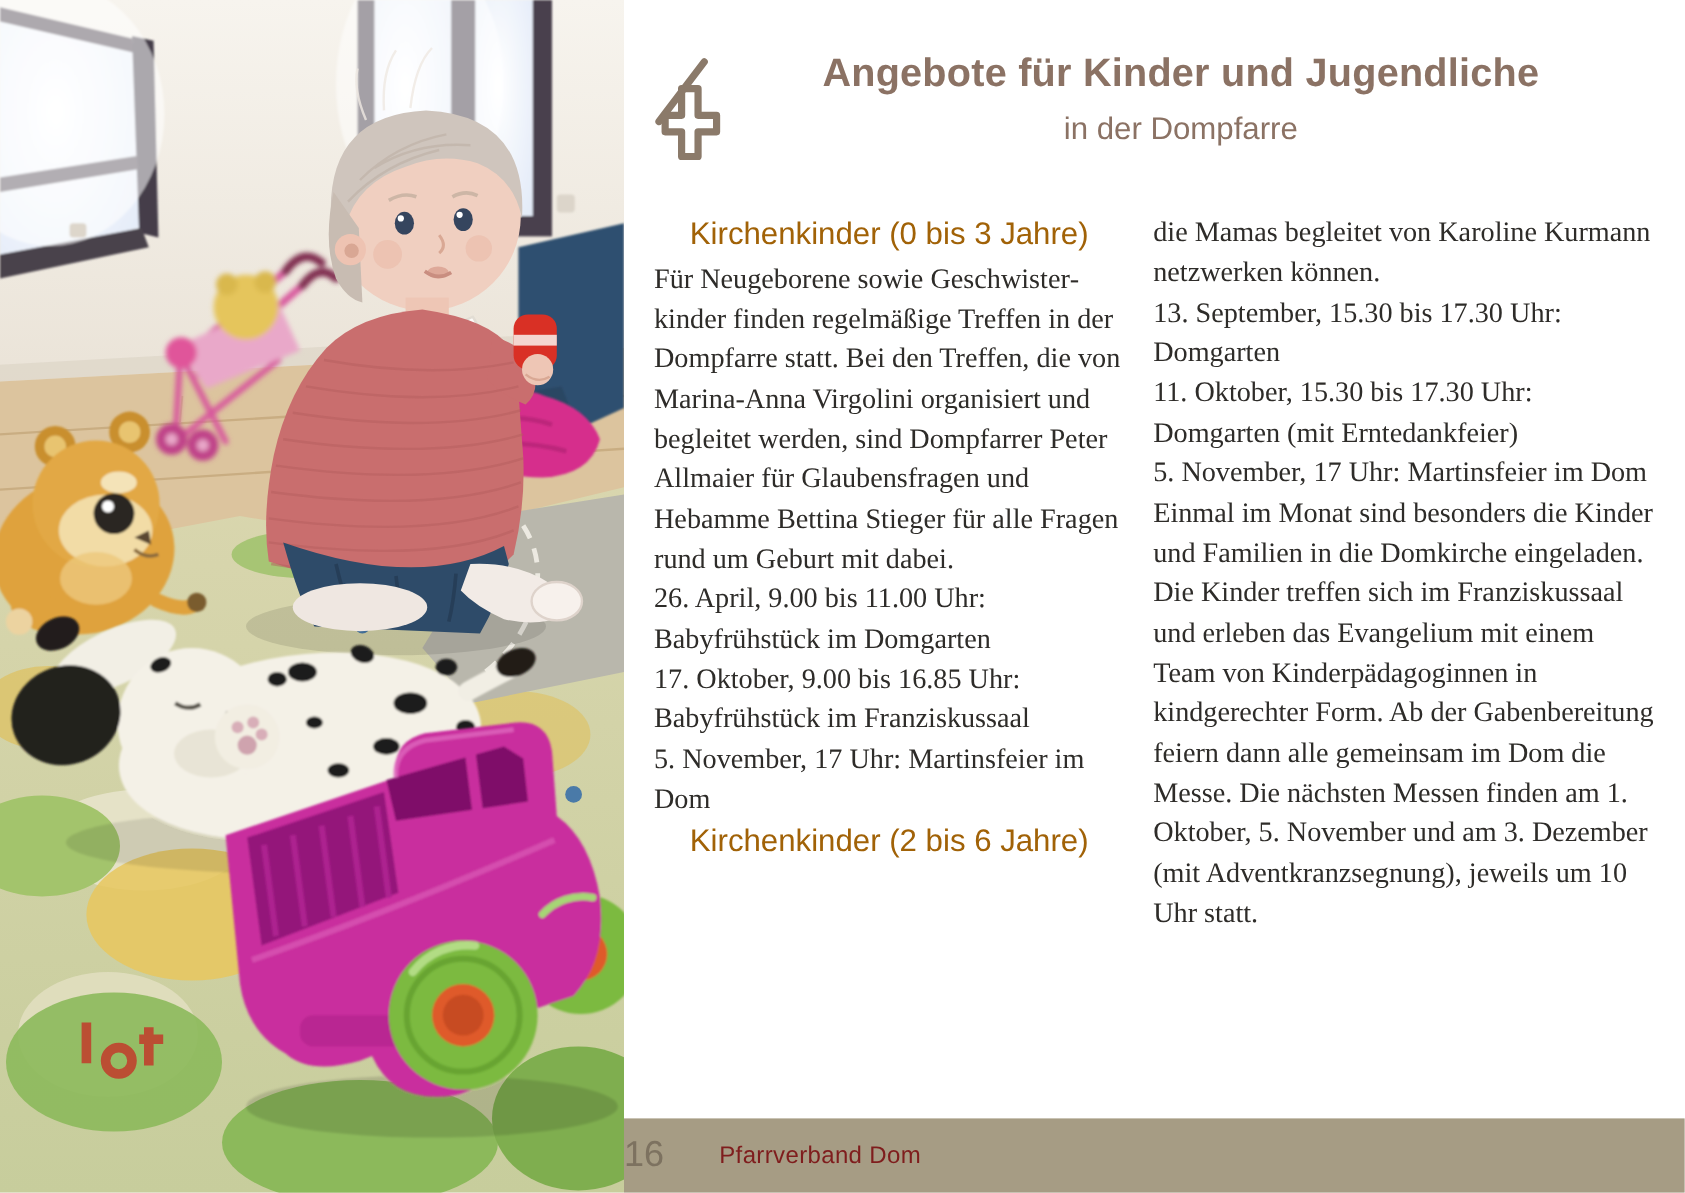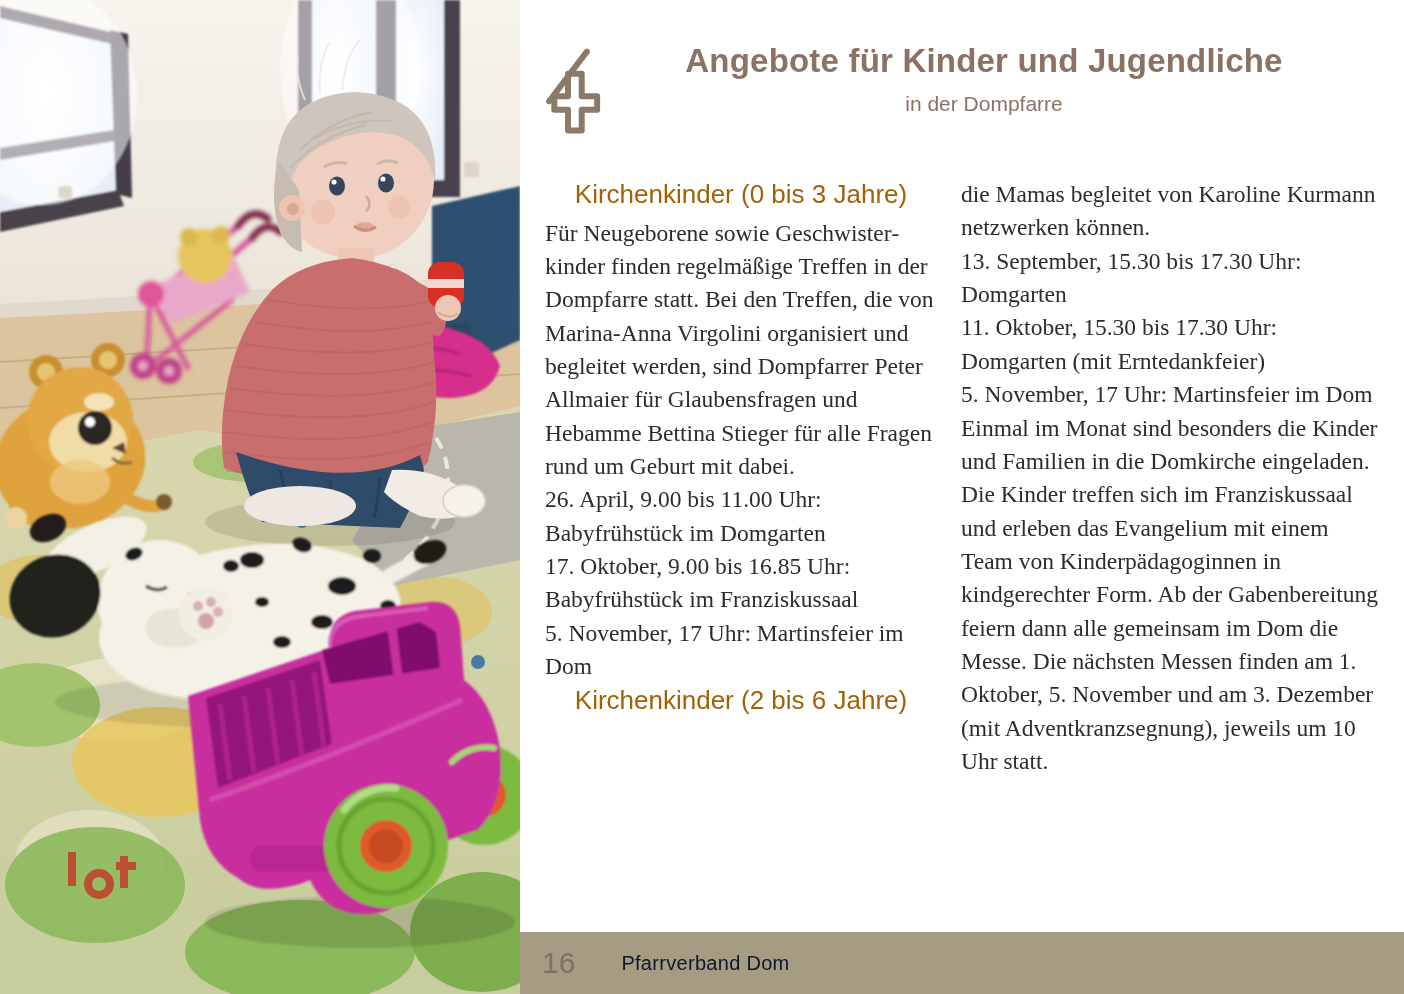--- a/index.html
+++ b/index.html
@@ -10,35 +10,35 @@
   .photo { width:520px; height:994px; position:relative; flex:none; overflow:hidden; background:#ece5da; }
   .photo svg { display:block; }
 
   
   .content { position:relative; width:884px; height:994px; background:#ffffff; flex:none; }
 
   .pageheader { position:absolute; top:42px; left:0; right:16px; }
   .chapter-icon { position:absolute; left:24px; top:6px; width:60px; height:86px; }
   .header-text { margin-left:110px; margin-right:50px; text-align:center; }
   .title { font-family:"Liberation Sans", sans-serif; font-weight:bold; font-size:33px; color:#8b7264; letter-spacing:0.2px; }
-  .subtitle { font-family:"Liberation Sans", sans-serif; font-size:21px; color:#8b7264; margin-top:12px; }
+  .subtitle { font-family:"Liberation Sans", sans-serif; font-size:26px; color:#8b7264; margin-top:12px; }
 
   .columns { position:absolute; top:178px; left:25px; display:flex; gap:24px; }
   .col { font-size:23.5px; line-height:1.42; color:#2e2c29; }
   .col-left  { width:392px; }
   .col-right { width:424px; }
   .col h2 { font-family:"Liberation Sans", sans-serif; font-weight:400; font-size:26px; color:#a16207; text-align:center; margin:0 0 6px 0; line-height:1.25; }
   .col p { margin:0; }
   .events div { display:block; }
   .mt  { margin-top:34px; }
   .mt2 { margin-top:28px; }
 
   .footer { position:absolute; left:0; bottom:0; width:884px; height:62px; background:#a69c84; display:flex; align-items:center; }
-  .pagenum { font-family:"Liberation Sans", sans-serif; font-size:30px; color:#7d7260; margin-left:22px; }
-  .flabel  { font-family:"Liberation Sans", sans-serif; font-size:20px; color:#0f172a; margin-left:46px; letter-spacing:0.3px; }
+  .pagenum { font-family:"Liberation Sans", sans-serif; font-size:30px; color:#7d7260; }
+  .flabel  { font-family:"Liberation Sans", sans-serif; font-size:20px; color:#7f1d1d; margin-left:46px; letter-spacing:0.3px; }
 </style>
 </head>
 <body>
 
 <div class="page">
 
   <div class="photo" aria-label="Kleinkind in rosa Strickjacke sitzt auf einer bunten Spielmatte mit Stofftieren, Puppenwagen und pinkem Spielzeugauto">
     <svg width="520" height="994" viewBox="0 0 520 994" xmlns="http://www.w3.org/2000/svg">
       <defs>
         <linearGradient id="wallG" x1="0" y1="0" x2="0" y2="1">

